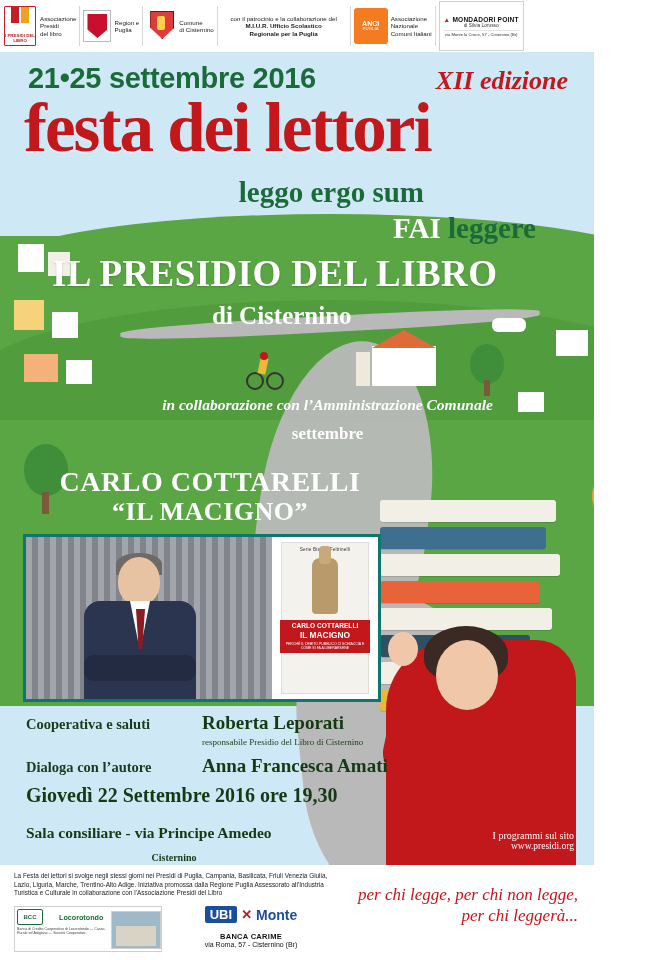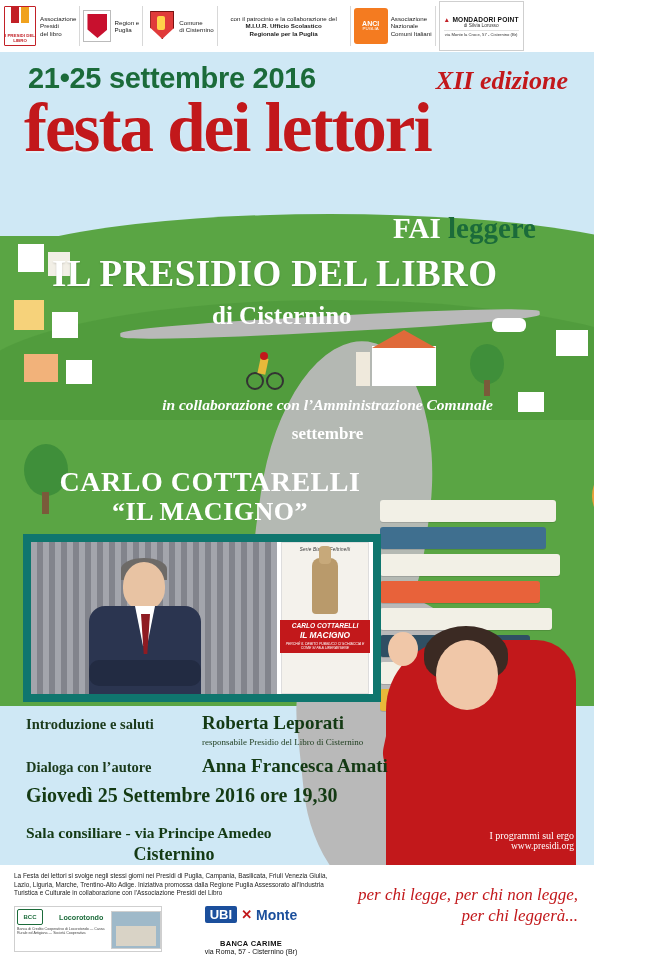--- a/index.html
+++ b/index.html
@@ -145,23 +145,22 @@
   .author{
     position:absolute;left:0;top:466px;width:420px;text-align:center;z-index:12;
     font-family:"Liberation Serif", serif;font-weight:bold;font-size:28px;
     color:#ffffff;line-height:1.12;letter-spacing:.5px;
   }
   .author .l2{font-size:26px;}
 
   
   .photoframe{
     position:absolute;left:23px;top:534px;width:358px;height:168px;
-    border:8px solid #0f766e;background:#ffffff;z-index:14;display:flex;
+    border:3px solid #0f766e;background:#ffffff;z-index:14;display:flex;
     box-sizing:border-box;
-    font-style:italic;
   }
   .photo{
     width:246px;height:100%;position:relative;overflow:hidden;background:#7d7f86;
   }
   .photo .wall{
     position:absolute;inset:0;
     background:repeating-linear-gradient(90deg,#9a9ca3 0 7px,#7e8views 0 0);
     background:repeating-linear-gradient(90deg,#a3a5ac 0 6px,#82848c 6px 12px);
   }
   .photo .man-head{
@@ -242,21 +241,21 @@
   }
   .cr-sub{
     font-family:"Liberation Serif", serif;font-size:9px;color:#1b3a1b;margin-top:-3px;margin-left:176px;
   }
   .when{
     position:absolute;left:26px;top:784px;z-index:20;
     font-family:"Liberation Serif", serif;font-weight:bold;color:#143a14;
   }
   .when .l1{font-size:20px;}
   .when .l2{font-size:15.5px;margin-top:17px;}
-  .when .l3{font-size:18px;margin-top:2px;text-align:center;width:296px;}
+  .when .l3{font-size:10px;margin-top:10px;text-align:center;width:296px;}
   .siteinfo{
     position:absolute;right:20px;top:830px;z-index:20;text-align:right;color:#ffffff;
     font-family:"Liberation Serif", serif;
   }
   .siteinfo .s1{font-size:10px;}
   .siteinfo .s2{font-size:9.5px;}
   .tagline{
     position:absolute;right:16px;top:884px;z-index:35;text-align:right;
     font-family:"Liberation Serif", serif;font-style:italic;font-size:17px;color:#c2181b;line-height:1.25;
   }
@@ -286,21 +285,21 @@
   }
   .ubi{
     position:absolute;left:176px;top:906px;width:150px;z-index:36;text-align:center;
   }
   .ubi-main{display:flex;align-items:center;justify-content:center;gap:4px;}
   .ubi-badge{
     background:#1b4f9c;color:#fff;font-size:13px;font-weight:bold;padding:1px 5px;border-radius:2px;
   }
   .ubi-x{color:#c2181b;font-size:13px;font-weight:bold;}
   .ubi-word{font-size:14px;font-weight:bold;color:#1b4f9c;}
-  .ubi-s1{font-size:7.5px;font-weight:bold;color:#111;margin-top:16px;letter-spacing:.3px;}
+  .ubi-s1{font-size:7.5px;font-weight:bold;color:#111;margin-top:9px;letter-spacing:.3px;}
   .ubi-s2{font-size:7px;color:#111;}
 
   
   .house{position:absolute;background:#ffffff;}
   .roof{position:absolute;}
   .tree{position:absolute;border-radius:50%;}
   .trunk{position:absolute;background:#7a5a3a;}
 </style>
 </head>
 <body>
@@ -420,20 +419,21 @@
     <div style="position:absolute;left:20px;top:20px;width:14px;height:14px;border:2px solid #333;border-radius:50%"></div>
     <div style="position:absolute;left:13px;top:6px;width:8px;height:16px;background:#e8b93a;transform:rotate(12deg)"></div>
     <div style="position:absolute;left:14px;top:0px;width:8px;height:8px;background:#c2181b;border-radius:50%"></div>
   </div>
 
   <div style="position:absolute;left:492px;top:318px;width:34px;height:14px;background:#ffffff;border-radius:6px;z-index:6;"></div>
 
   <div class="dates">21•25 settembre 2016</div>
   <div class="edizione">XII edizione</div>
   <div class="festa">festa dei lettori</div>
+  <div class="leggo">leggo ergo sum</div>
   <div class="fai">
     <span class="w">FAI</span><span> leggere</span>
   </div>
   <div class="presidio">IL PRESIDIO DEL LIBRO</div>
   <div class="dicist">di Cisternino</div>
 
   <div class="collab">in collaborazione  con l’Amministrazione Comunale</div>
   <div class="presenta">settembre</div>
 
   <div class="author">
@@ -476,38 +476,38 @@
           <div class="bc-t1">CARLO COTTARELLI</div>
           <div class="bc-t2">IL MACIGNO</div>
           <div class="bc-t3">PERCHÉ IL DEBITO PUBBLICO CI SCHIACCIA E COME SI FA A LIBERARSENE</div>
         </div>
       </div>
     </div>
   </div>
 
   <div class="credits">
     <div class="cr-row">
-      <div class="cr-label">Introduzione e saluti</div>
+      <div class="cr-label">Cooperativa e saluti</div>
       <div class="cr-name">Roberta Leporati</div>
     </div>
     <div class="cr-sub">responsabile Presidio del Libro di Cisternino</div>
     <div class="cr-row" style="margin-top:8px">
       <div class="cr-label">Dialoga con l’autore</div>
       <div class="cr-name">Anna Francesca Amati</div>
     </div>
   </div>
 
   <div class="when">
-    <div class="l1">Giovedì 25 Settembre 2016 ore 19,30</div>
+    <div class="l1">Giovedì 22 Settembre 2016 ore 19,30</div>
     <div class="l2">Sala consiliare - via Principe Amedeo</div>
     <div class="l3">Cisternino</div>
   </div>
 
   <div class="siteinfo">
-    <div class="s1">I programmi sul ergo</div>
+    <div class="s1">I programmi sul sito</div>
     <div class="s2">www.presidi.org</div>
   </div>
 
   <div class="bottomwhite"></div>
 
   <div class="finelegal">La Festa dei lettori si svolge negli stessi giorni nei Presidi di Puglia, Campania, Basilicata, Friuli Venezia Giulia, Lazio, Liguria, Marche, Trentino-Alto Adige. Iniziativa promossa dalla Regione Puglia Assessorato all’Industria Turistica e Culturale in collaborazione con l’Associazione Presidi del Libro</div>
 
   <div class="tagline">
     <div>per chi legge, per chi non legge,</div>
     <div>per chi leggerà...</div>

